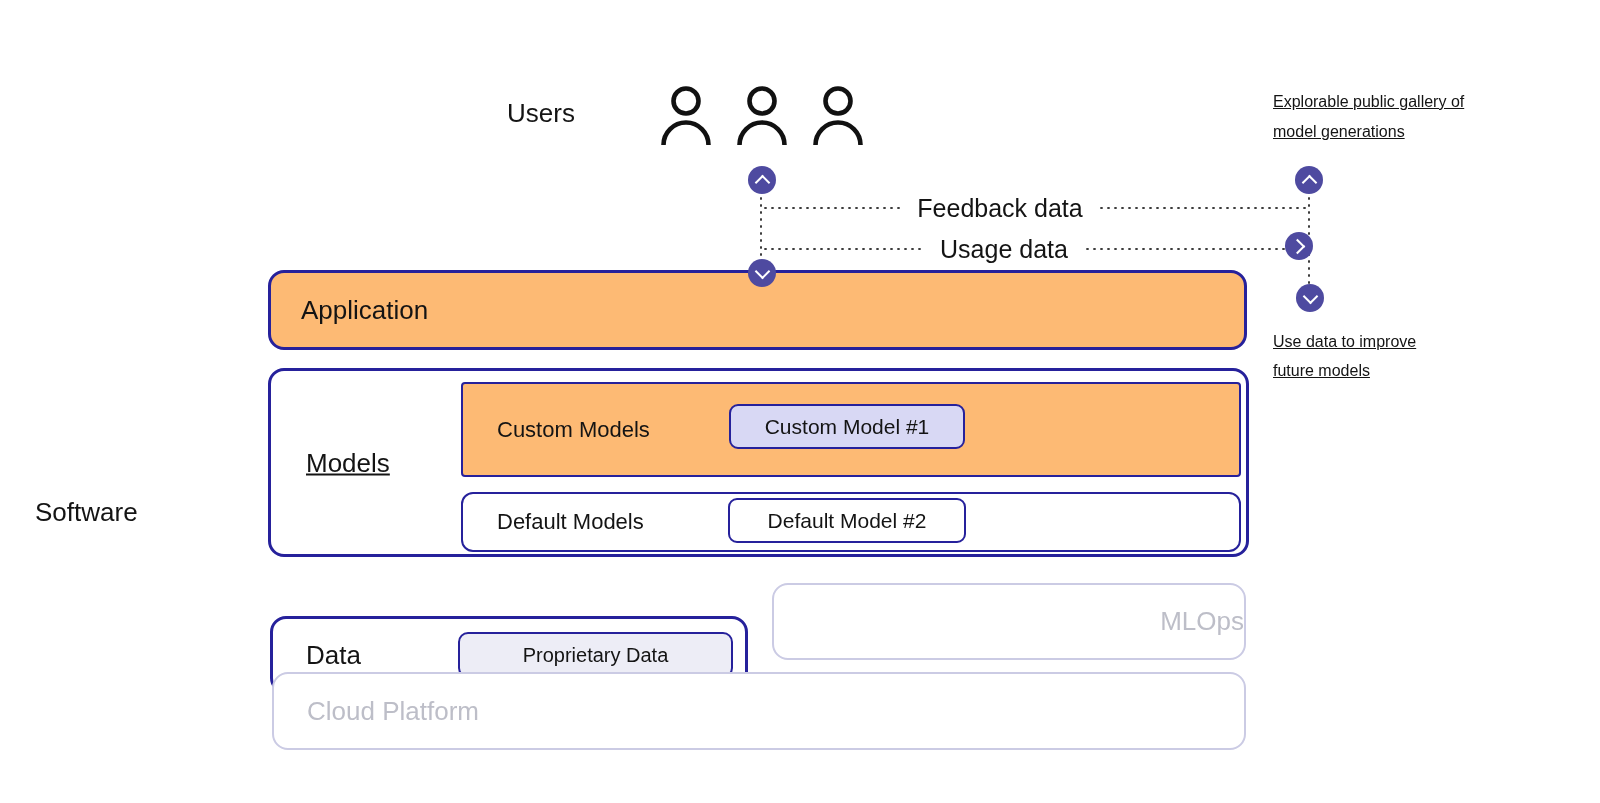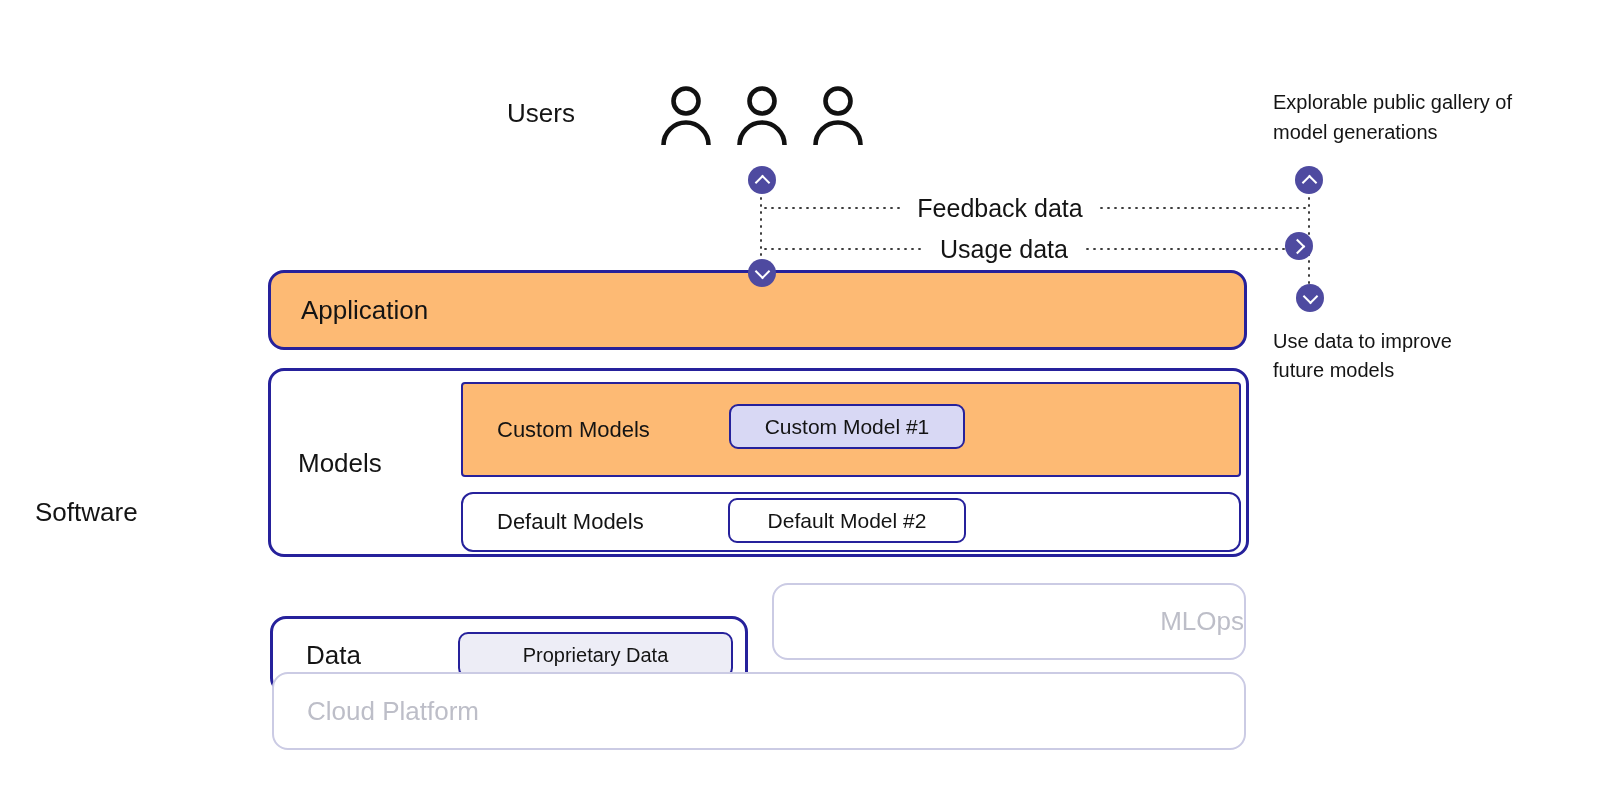--- a/index.html
+++ b/index.html
@@ -33,21 +33,21 @@
 
   
   .node{position:absolute;width:28px;height:28px;border-radius:50%;background:#4e4aa0;
         display:flex;align-items:center;justify-content:center;z-index:3;}
   .chev{width:9px;height:9px;border-top:2.6px solid #fff;border-right:2.6px solid #fff;}
   .chev.up{transform:translateY(2px) rotate(-45deg);}
   .chev.right{transform:translateX(-2px) rotate(45deg);}
   .chev.down{transform:translateY(-2px) rotate(135deg);}
 
   
-  .note{position:absolute;font-size:20px;line-height:30px;}
+  .note{position:absolute;font-size:16px;line-height:30px;text-decoration:underline;}
   .note div{white-space:nowrap;}
 
   .person{display:block;}
   #persons{position:absolute;left:661px;top:85px;display:flex;gap:26px;}
 </style>
 </head>
 <body>
 
 <div id="canvas">
 
@@ -77,21 +77,21 @@
     <div>future models</div>
   </div>
 
   <div class="abs lbl big-label" style="left:35px;top:497px;">Software</div>
 
   <div class="box navy fill-lav" style="left:268px;top:270px;width:979px;height:80px;padding-left:30px;">
     <span class="big-label">Application</span>
   </div>
 
   <div class="box navy fill-white" style="left:268px;top:368px;width:981px;height:189px;">
-    <span class="big-label abs" style="left:27px;top:50%;transform:translateY(-50%);">Models</span>
+    <span class="big-label abs" style="left:35px;top:50%;transform:translateY(-50%);text-decoration:underline;">Models</span>
 
     <div class="box navy-thin fill-lav" style="left:190px;top:11px;width:780px;height:95px;border-radius:4px;padding-left:34px;">
       <span class="sub-label">Custom Models</span>
       <div class="chip" style="left:266px;top:20px;width:236px;height:45px;border-radius:9px;background:#d8d8f4;font-size:21px;">
         <span>Custom Model #1</span>
       </div>
     </div>
 
     <div class="box navy-thin fill-white" style="left:190px;top:121px;width:780px;height:60px;border-radius:12px;padding-left:34px;">
       <span class="sub-label">Default Models</span>

